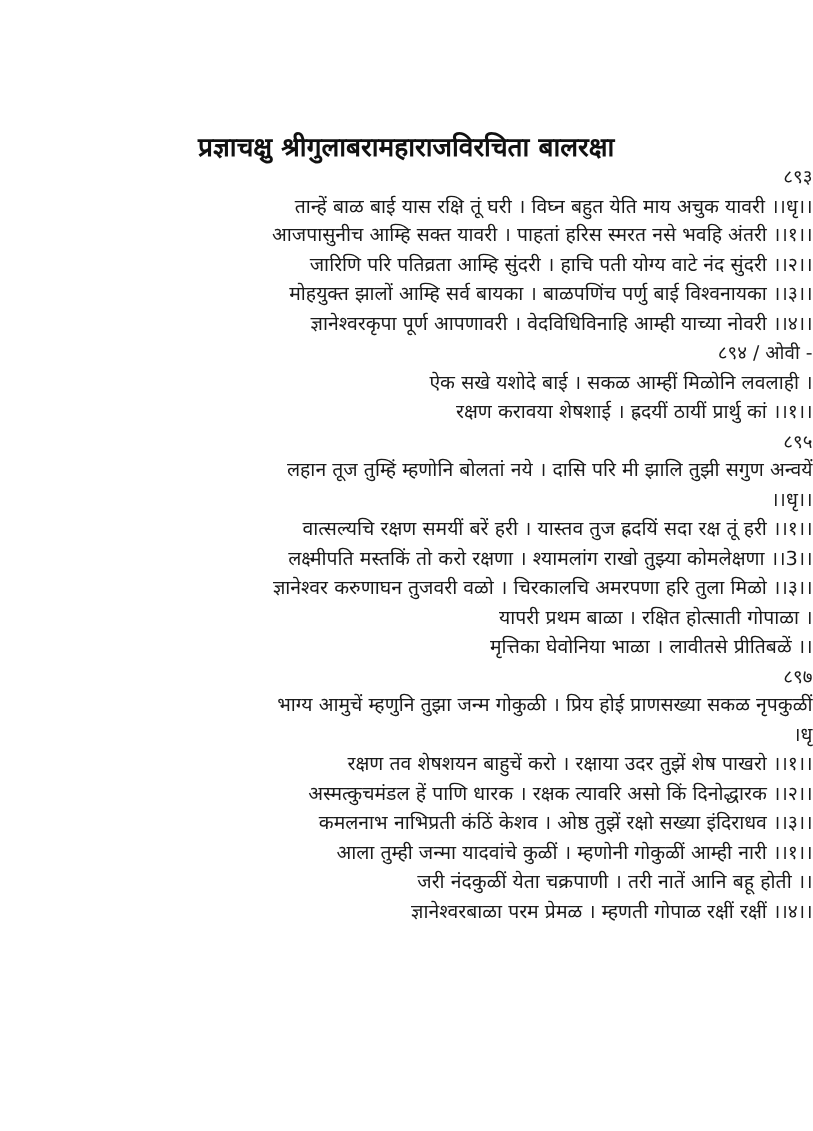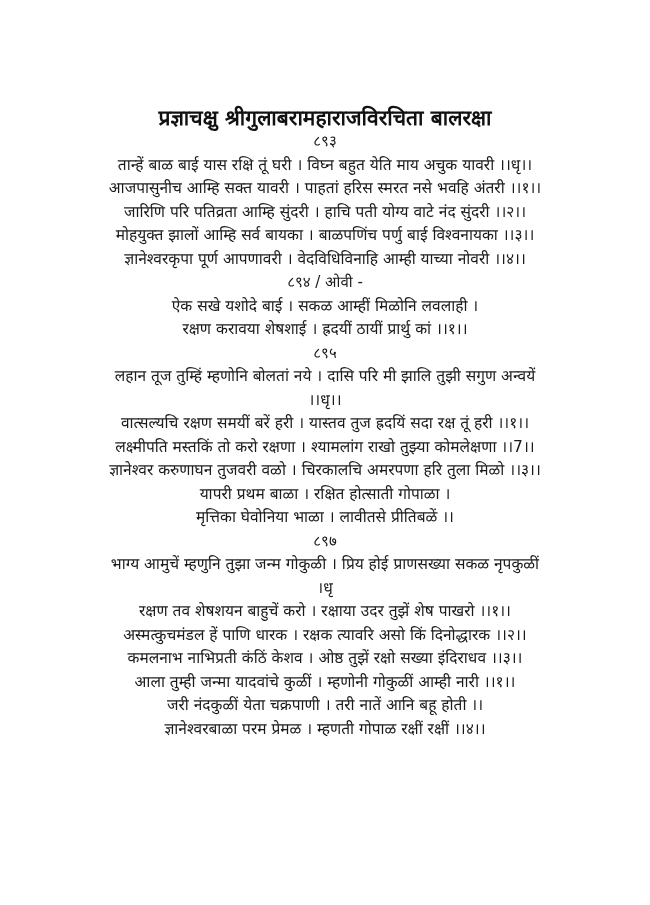--- a/index.html
+++ b/index.html
@@ -9,21 +9,21 @@
     background: #ffffff; color: #1a1a1a;
     font-family: "DejaVu Sans", sans-serif;
   }
   .title {
     position: absolute; left: 0; width: 650px; top: 102px; height: 32px;
     text-align: center; font-weight: bold; font-size: 21px; line-height: 32px;
     color: #111;
   }
   .lines { position: absolute; left: 0; top: 130px; width: 650px; }
   .ln {
-    height: 23.5px; line-height: 23.5px; text-align: center;
+    height: 23.5px; line-height: 23.5px; text-align: right;
     font-size: 15.5px; white-space: nowrap; color: #1a1a1a;
   }
   .ln.num { font-size: 15px; }
 </style>
 </head>
 <body>
 
 <div class="page">
   <div class="title">प्रज्ञाचक्षु श्रीगुलाबरामहाराजविरचिता बालरक्षा</div>
   <div class="lines">
@@ -33,21 +33,21 @@
     <div class="ln">जारिणि परि पतिव्रता आम्हि सुंदरी । हाचि पती योग्य वाटे नंद सुंदरी ।।२।।</div>
     <div class="ln">मोहयुक्त झालों आम्हि सर्व बायका । बाळपणिंच पर्णु बाई विश्वनायका ।।३।।</div>
     <div class="ln">ज्ञानेश्वरकृपा पूर्ण आपणावरी । वेदविधिविनाहि आम्ही याच्या नोवरी ।।४।।</div>
     <div class="ln num">८९४ / ओवी -</div>
     <div class="ln">ऐक सखे यशोदे बाई । सकळ आम्हीं मिळोनि लवलाही ।</div>
     <div class="ln">रक्षण करावया शेषशाई । ह्रदयीं ठायीं प्रार्थु कां ।।१।।</div>
     <div class="ln num">८९५</div>
     <div class="ln">लहान तूज तुम्हिं म्हणोनि बोलतां नये । दासि परि मी झालि तुझी सगुण अन्वयें</div>
     <div class="ln">।।धृ।।</div>
     <div class="ln">वात्सल्यचि रक्षण समयीं बरें हरी । यास्तव तुज ह्रदयिं सदा रक्ष तूं हरी ।।१।।</div>
-    <div class="ln">लक्ष्मीपति मस्तकिं तो करो रक्षणा । श्यामलांग राखो तुझ्या कोमलेक्षणा ।।7।।</div>
+    <div class="ln">लक्ष्मीपति मस्तकिं तो करो रक्षणा । श्यामलांग राखो तुझ्या कोमलेक्षणा ।।3।।</div>
     <div class="ln">ज्ञानेश्वर करुणाघन तुजवरी वळो । चिरकालचि अमरपणा हरि तुला मिळो ।।३।।</div>
     <div class="ln">यापरी प्रथम बाळा । रक्षित होत्साती गोपाळा ।</div>
     <div class="ln">मृत्तिका घेवोनिया भाळा । लावीतसे प्रीतिबळें ।।</div>
     <div class="ln num">८९७</div>
     <div class="ln">भाग्य आमुचें म्हणुनि तुझा जन्म गोकुळी । प्रिय होई प्राणसख्या सकळ नृपकुळीं</div>
     <div class="ln">।धृ</div>
     <div class="ln">रक्षण तव शेषशयन बाहुचें करो । रक्षाया उदर तुझें शेष पाखरो ।।१।।</div>
     <div class="ln">अस्मत्कुचमंडल हें पाणि धारक । रक्षक त्यावरि असो किं दिनोद्धारक ।।२।।</div>
     <div class="ln">कमलनाभ नाभिप्रती कंठिं केशव । ओष्ठ तुझें रक्षो सख्या इंदिराधव ।।३।।</div>
     <div class="ln">आला तुम्ही जन्मा यादवांचे कुळीं । म्हणोनी गोकुळीं आम्ही नारी ।।१।।</div>

